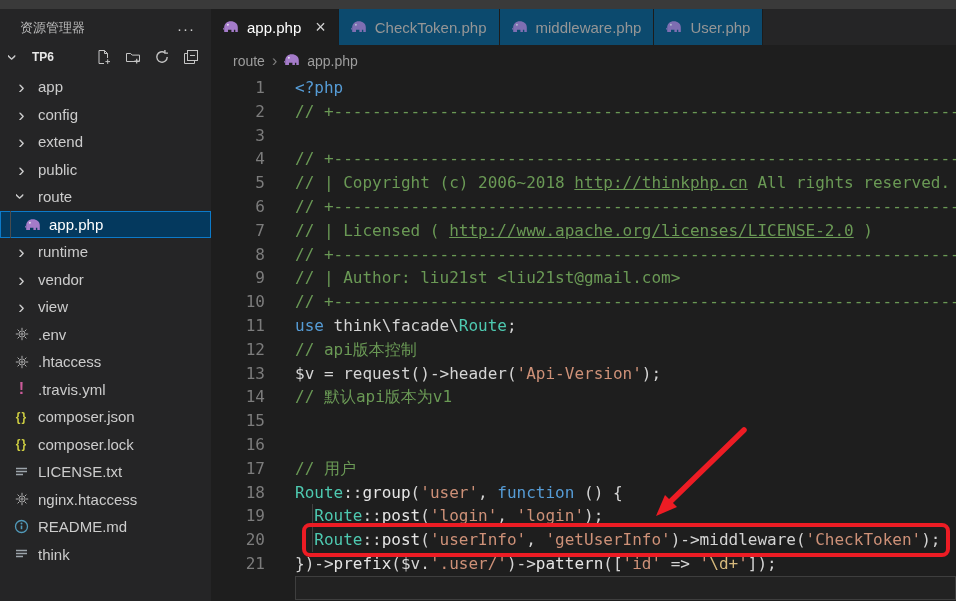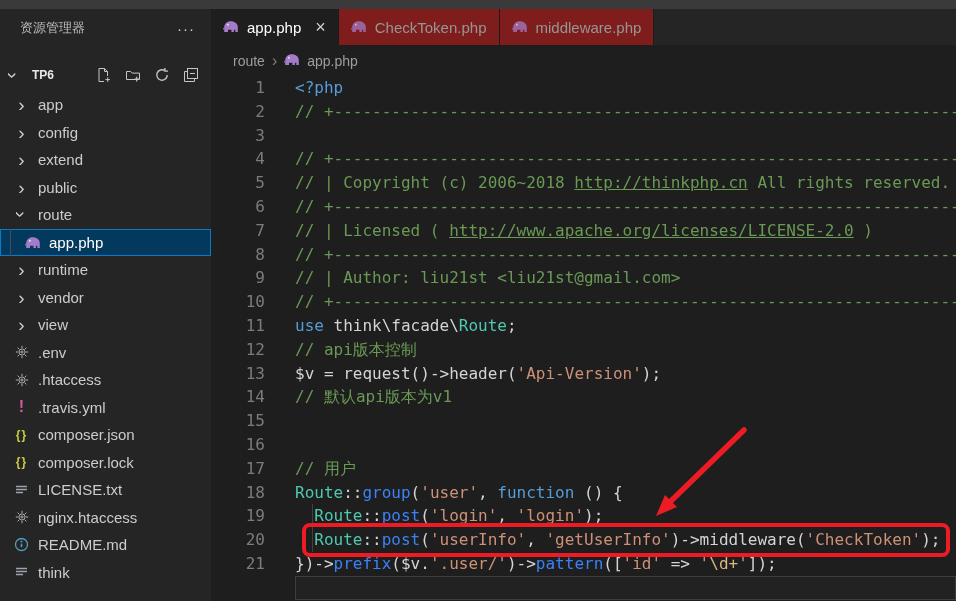--- a/index.html
+++ b/index.html
@@ -9,53 +9,53 @@
     font-family:"Liberation Sans","DejaVu Sans",sans-serif;
     -webkit-font-smoothing:antialiased;
   }
   
   .titlebar { position:absolute; left:0; top:0; width:956px; height:9px; background:#3a3a3a; }
   
   .sidebar { position:absolute; left:0; top:9px; width:211px; height:592px; background:#252526; color:#cccccc; }
   .sb-header { display:flex; justify-content:space-between; align-items:center; padding:10px 16px 0 20px; }
   .sb-title { font-size:13px; color:#bbbbbb; }
   .sb-more { font-size:15px; letter-spacing:1px; color:#cccccc; cursor:pointer; }
-  .sb-project { display:flex; align-items:center; height:26px; margin-top:25px; padding:0 12px 0 5px; }
+  .sb-project { display:flex; align-items:center; height:26px; margin-top:7px; padding:0 12px 0 5px; }
   .sb-project .proj-name { font-size:12px; font-weight:bold; color:#e8e8e8; margin-left:2px; }
   .sb-tools { display:flex; gap:13px; margin-left:auto; align-items:center; }
   .sb-tools .tool { width:16px; height:16px; display:flex; align-items:center; justify-content:center; cursor:pointer; }
   .tree { margin-top:3px; }
   .row { display:flex; align-items:center; height:27.5px; padding-left:13px; cursor:pointer; font-size:15px; color:#cccccc; position:relative; }
   .row.nested { padding-left:24px; }
   .row.sel { background:#04395e; box-shadow:inset 0 0 0 1px #0c7ac9; color:#ffffff; }
   .row.sel::before { content:""; position:absolute; left:10px; top:0; bottom:0; width:1px; background:#4b4b4b; }
   .ticon { width:17px; flex:none; display:flex; align-items:center; justify-content:center; margin-right:8px; }
   .chev { font-size:19px; line-height:1; color:#cccccc; display:inline-block; }
   .chev.down { transform:rotate(90deg); }
   
   .editor { position:absolute; left:211px; top:9px; width:745px; height:592px; background:#1e1e1e; }
   .tabbar { height:36px; background:#252526; display:flex; align-items:stretch; }
-  .tab { display:flex; align-items:center; gap:8px; padding:0 12px; font-size:15px; background:#7f1d1d; color:#969696; border-right:1px solid #1c1c1c; cursor:pointer; }
+  .tab { display:flex; align-items:center; gap:8px; padding:0 12px; font-size:15px; background:#0c4a6e; color:#969696; border-right:1px solid #1c1c1c; cursor:pointer; }
   .tab.active { background:#1e1e1e; color:#ffffff; }
   .tab .close { font-size:18px; line-height:1; margin-left:6px; color:#d0d0d0; cursor:pointer; }
   .breadcrumb { height:31px; display:flex; align-items:center; gap:7px; padding-left:22px; font-size:14px; color:#9d9d9d; }
   .breadcrumb .bc-sep { font-size:16px; color:#7e7e7e; }
   
   .code { position:relative; font-family:"DejaVu Sans Mono","Liberation Mono",monospace; font-size:16px; }
   .line { display:flex; height:23.8px; line-height:23.8px; white-space:pre; }
   .ln { width:54px; flex:none; text-align:right; margin-right:30px; color:#7c7c7c; }
   .line.cur .ln { color:#fde047;margin-top:40px; }
   .lc { flex:1; position:relative; white-space:pre; }
   .line.cur .lc { background:#222222; box-shadow:inset 0 0 0 1px #3e3e3e; }
   .line.guide .lc::before { content:""; position:absolute; left:17px; top:0; bottom:0; width:1px; background:#404040; }
   .tk-pl  { color:#d4d4d4; }
   .tk-kw  { color:#569cd6; }
   .tk-ctrl{ color:#c586c0; }
   .tk-cls { color:#4ec9b0; }
-  .tk-fn  { color:#3b82f6; }
+  .tk-fn  { color:#e5e5e5; }
   .tk-str { color:#ce9178; }
   .tk-esc { color:#d7ba7d; }
   .tk-cm  { color:#6a9955; }
   .tk-u   { text-decoration:underline; }
   
   .ann-box { position:absolute; left:302px; top:523px; width:648px; height:34px; border:4px solid #ed1c24; border-radius:8px; pointer-events:none; z-index:50; }
   .ann-arrow { position:absolute; left:0; top:0; width:956px; height:601px; pointer-events:none; z-index:51; }
 </style>
 </head>
 <body>
@@ -275,20 +275,28 @@
           </svg></span>
         <span>CheckToken.php</span>
       </div>
       <div class="tab">
         <span style="opacity: 0.75;"><svg width="16" height="13" viewBox="0 0 16 13">
             <path d="M1.2 12 V7.4 C1.2 3.8 4 1.2 7.7 1.2 C11.8 1.2 14.8 3.6 14.8 7.2 V12 H12.3 V9.8 H10.9 V12 H8.4 V9.8 H5 V12 Z" fill="#a47bc9"></path>
             <path d="M1.2 7.6 C.3 8 .3 9.6 1.3 9.9" stroke="#a47bc9" fill="none"></path>
             <circle cx="4.9" cy="4.7" r="1" fill="#e6e0ee"></circle>
           </svg></span>
         <span>middleware.php</span>
+      </div>
+      <div class="tab">
+        <span style="opacity: 0.75;"><svg width="16" height="13" viewBox="0 0 16 13">
+            <path d="M1.2 12 V7.4 C1.2 3.8 4 1.2 7.7 1.2 C11.8 1.2 14.8 3.6 14.8 7.2 V12 H12.3 V9.8 H10.9 V12 H8.4 V9.8 H5 V12 Z" fill="#a47bc9"></path>
+            <path d="M1.2 7.6 C.3 8 .3 9.6 1.3 9.9" stroke="#a47bc9" fill="none"></path>
+            <circle cx="4.9" cy="4.7" r="1" fill="#e6e0ee"></circle>
+          </svg></span>
+        <span>User.php</span>
       </div>
     </div>
   <div class="breadcrumb">
     <span>route</span>
     <span class="bc-sep">›</span>
     <span class="bc-icon"><svg width="16" height="13" viewBox="0 0 16 13">
           <path d="M1.2 12 V7.4 C1.2 3.8 4 1.2 7.7 1.2 C11.8 1.2 14.8 3.6 14.8 7.2 V12 H12.3 V9.8 H10.9 V12 H8.4 V9.8 H5 V12 Z" fill="#a47bc9"></path>
           <path d="M1.2 7.6 C.3 8 .3 9.6 1.3 9.9" stroke="#a47bc9" fill="none"></path>
           <circle cx="4.9" cy="4.7" r="1" fill="#e6e0ee"></circle>
         </svg></span>

